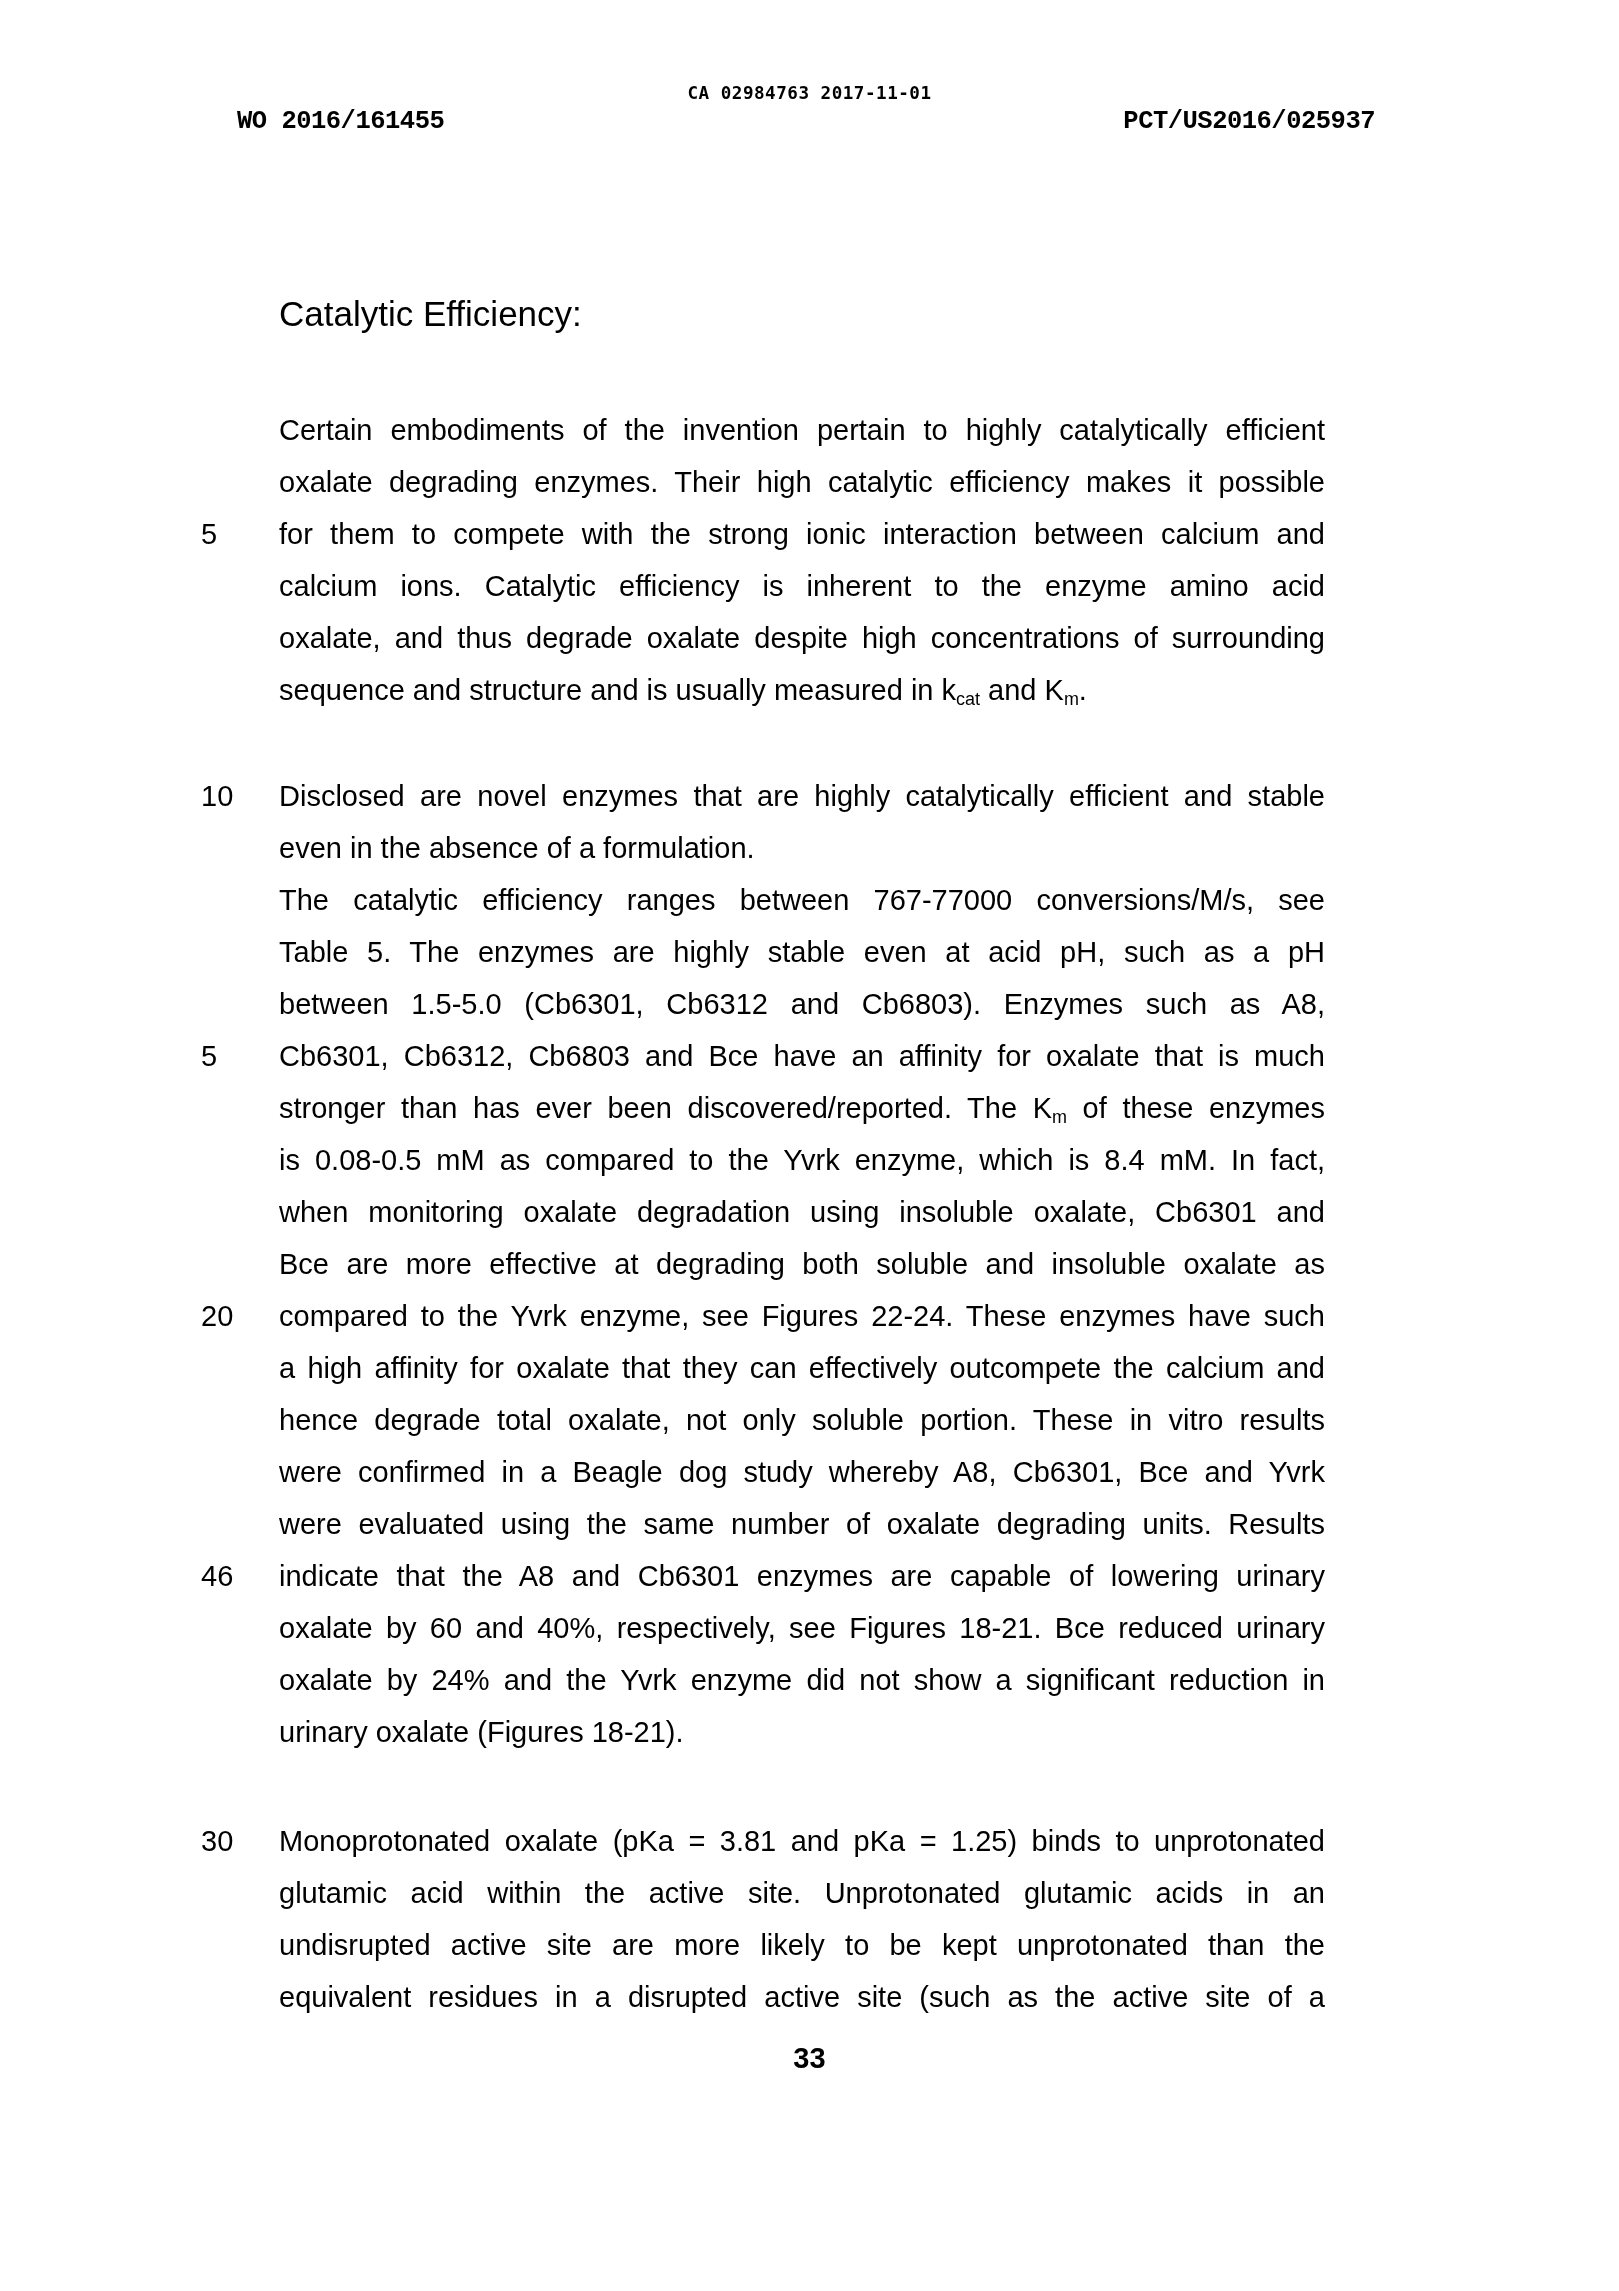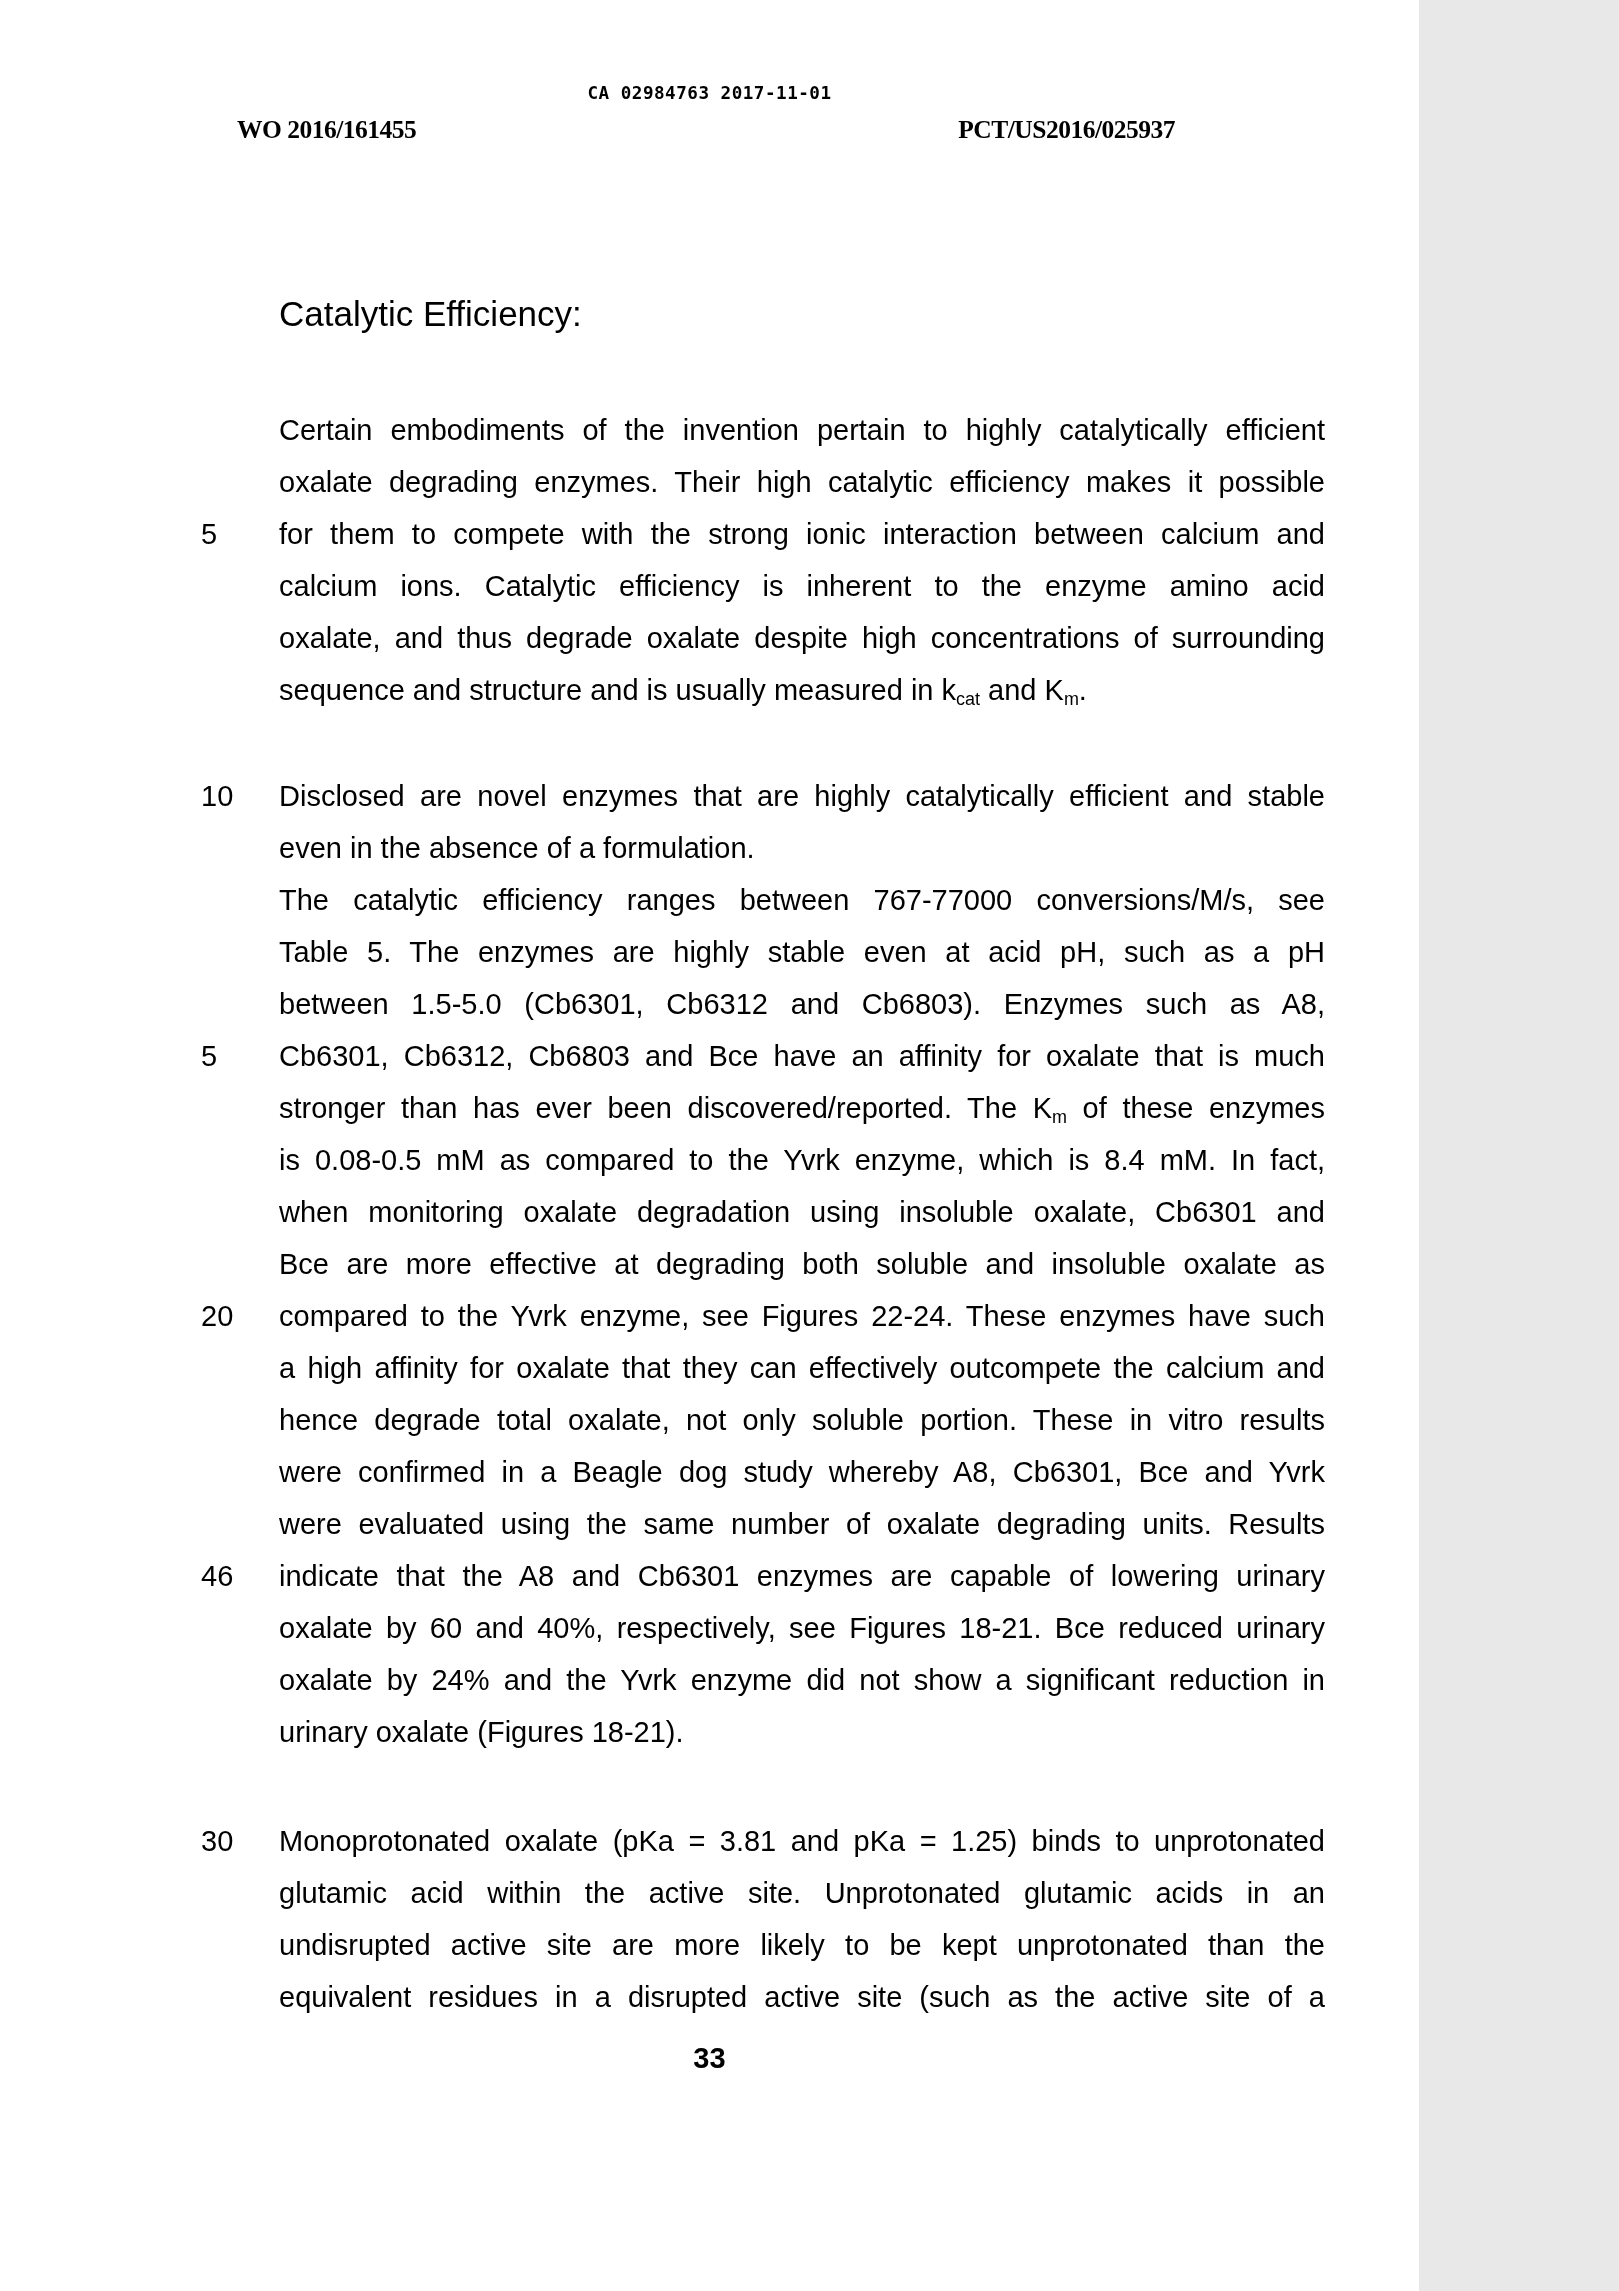--- a/index.html
+++ b/index.html
@@ -1,34 +1,34 @@
 <!DOCTYPE html>
 <html><head>
 <meta charset="utf-8">
 <style>
   html,body{margin:0;padding:0;background:#e8e8e8;}
   .page{
     position:relative;
-    width:1419px;height:2292px;
+    width:1619px;height:2292px;
     background:#ffffff;
     color:#000;
     font-family:"Liberation Sans", sans-serif;
     overflow:hidden;
   }
   .stamp{
     position:absolute;top:83px;left:0;right:0;
     text-align:center;
     font-family:"DejaVu Sans Mono", monospace;
     font-weight:bold;
     font-size:17.6px;
     letter-spacing:0.5px;
   }
   .pub{
-    position:absolute;top:115px;
-    font-family:Liberation Serif, serif;
+    position:absolute;top:107px;
+    font-family:Liberation Mono, monospace;
     font-weight:bold;
     font-size:25.5px;
     letter-spacing:-0.5px;
   }
   .pub.left{left:237px;}
   .pub.right{right:244px;}
   .docbody{
     position:absolute;left:279px;top:294px;width:1046px;
     font-size:29px;
     line-height:52px;

